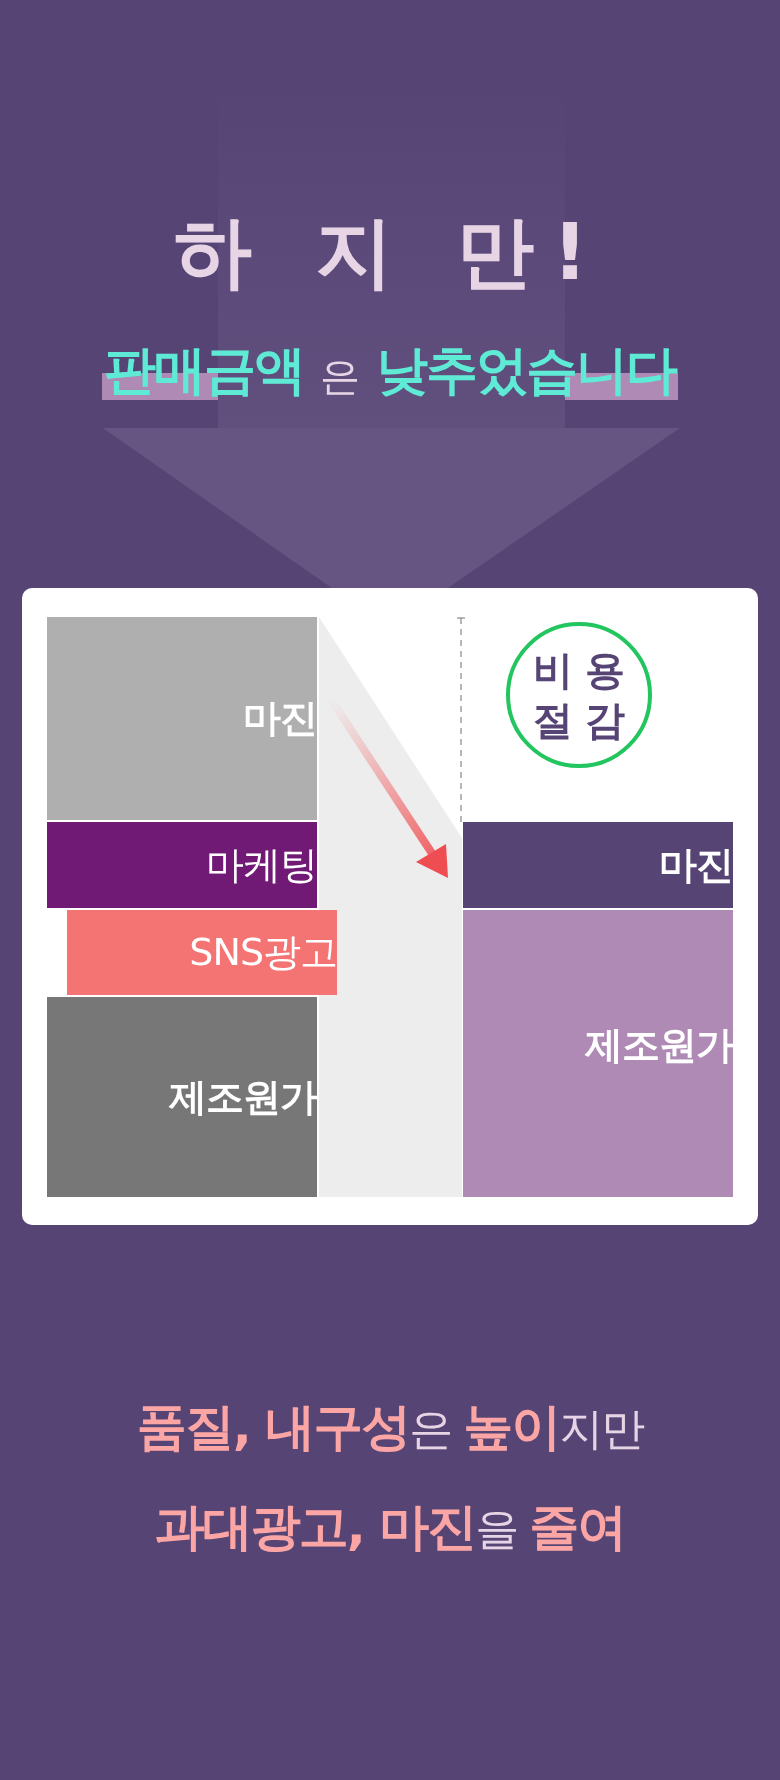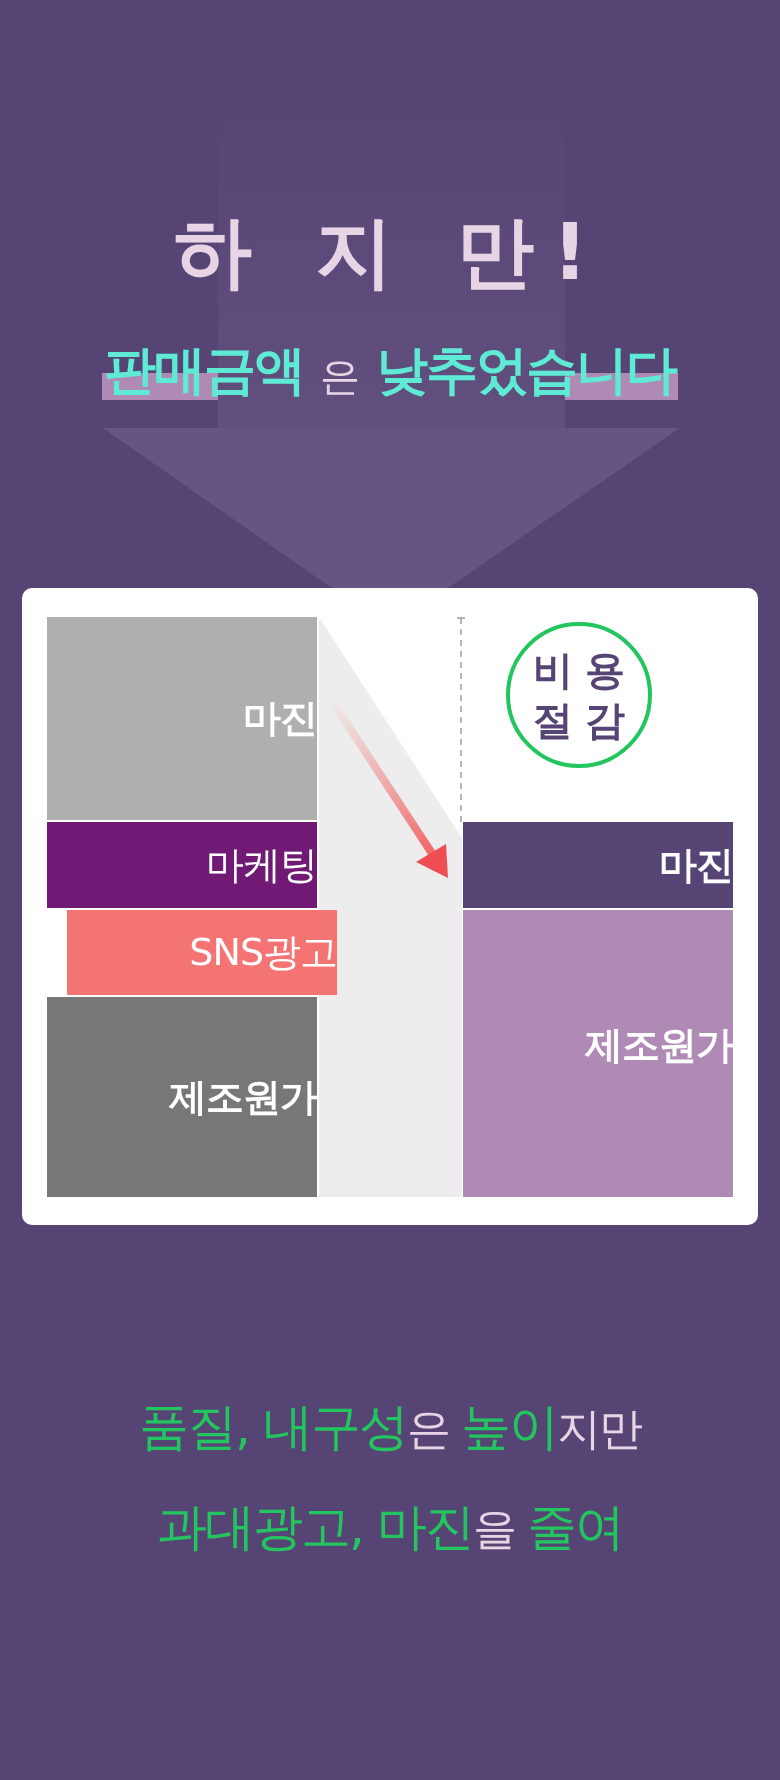--- a/index.html
+++ b/index.html
@@ -46,21 +46,21 @@
       position: absolute; left: 506px; top: 622px; width: 146px; height: 146px;
       border: 4px solid #22c55e; border-radius: 50%; box-sizing: border-box;
       display: flex; flex-direction: column; align-items: center; justify-content: center;
       color: #564475; font-weight: bold; font-size: 40px; line-height: 50px;
       letter-spacing: 12px; padding-left: 12px;
     }
     .bottom {
       position: absolute; left: 0; width: 780px; top: 1378px; text-align: center;
       font-size: 50px; line-height: 98px; letter-spacing: -2px; white-space: nowrap;
     }
-    .bottom .b { color: #22c55e; font-weight: normal; margin-top: 16px; }
+    .bottom .b { color: #fca5a5; font-weight: bold; margin-top: 16px; }
     .bottom .l { color: #E7D5E6; font-weight: normal; font-size: 44px; }
   </style>
 </head>
 <body>
 
 <svg class="bg-arrow" viewBox="0 0 780 600" width="780" height="600">
   <defs>
     <linearGradient id="shaftGrad" x1="0" y1="0" x2="0" y2="1">
       <stop offset="0" stop-color="#564475"></stop>
       <stop offset="1" stop-color="#665582"></stop>

